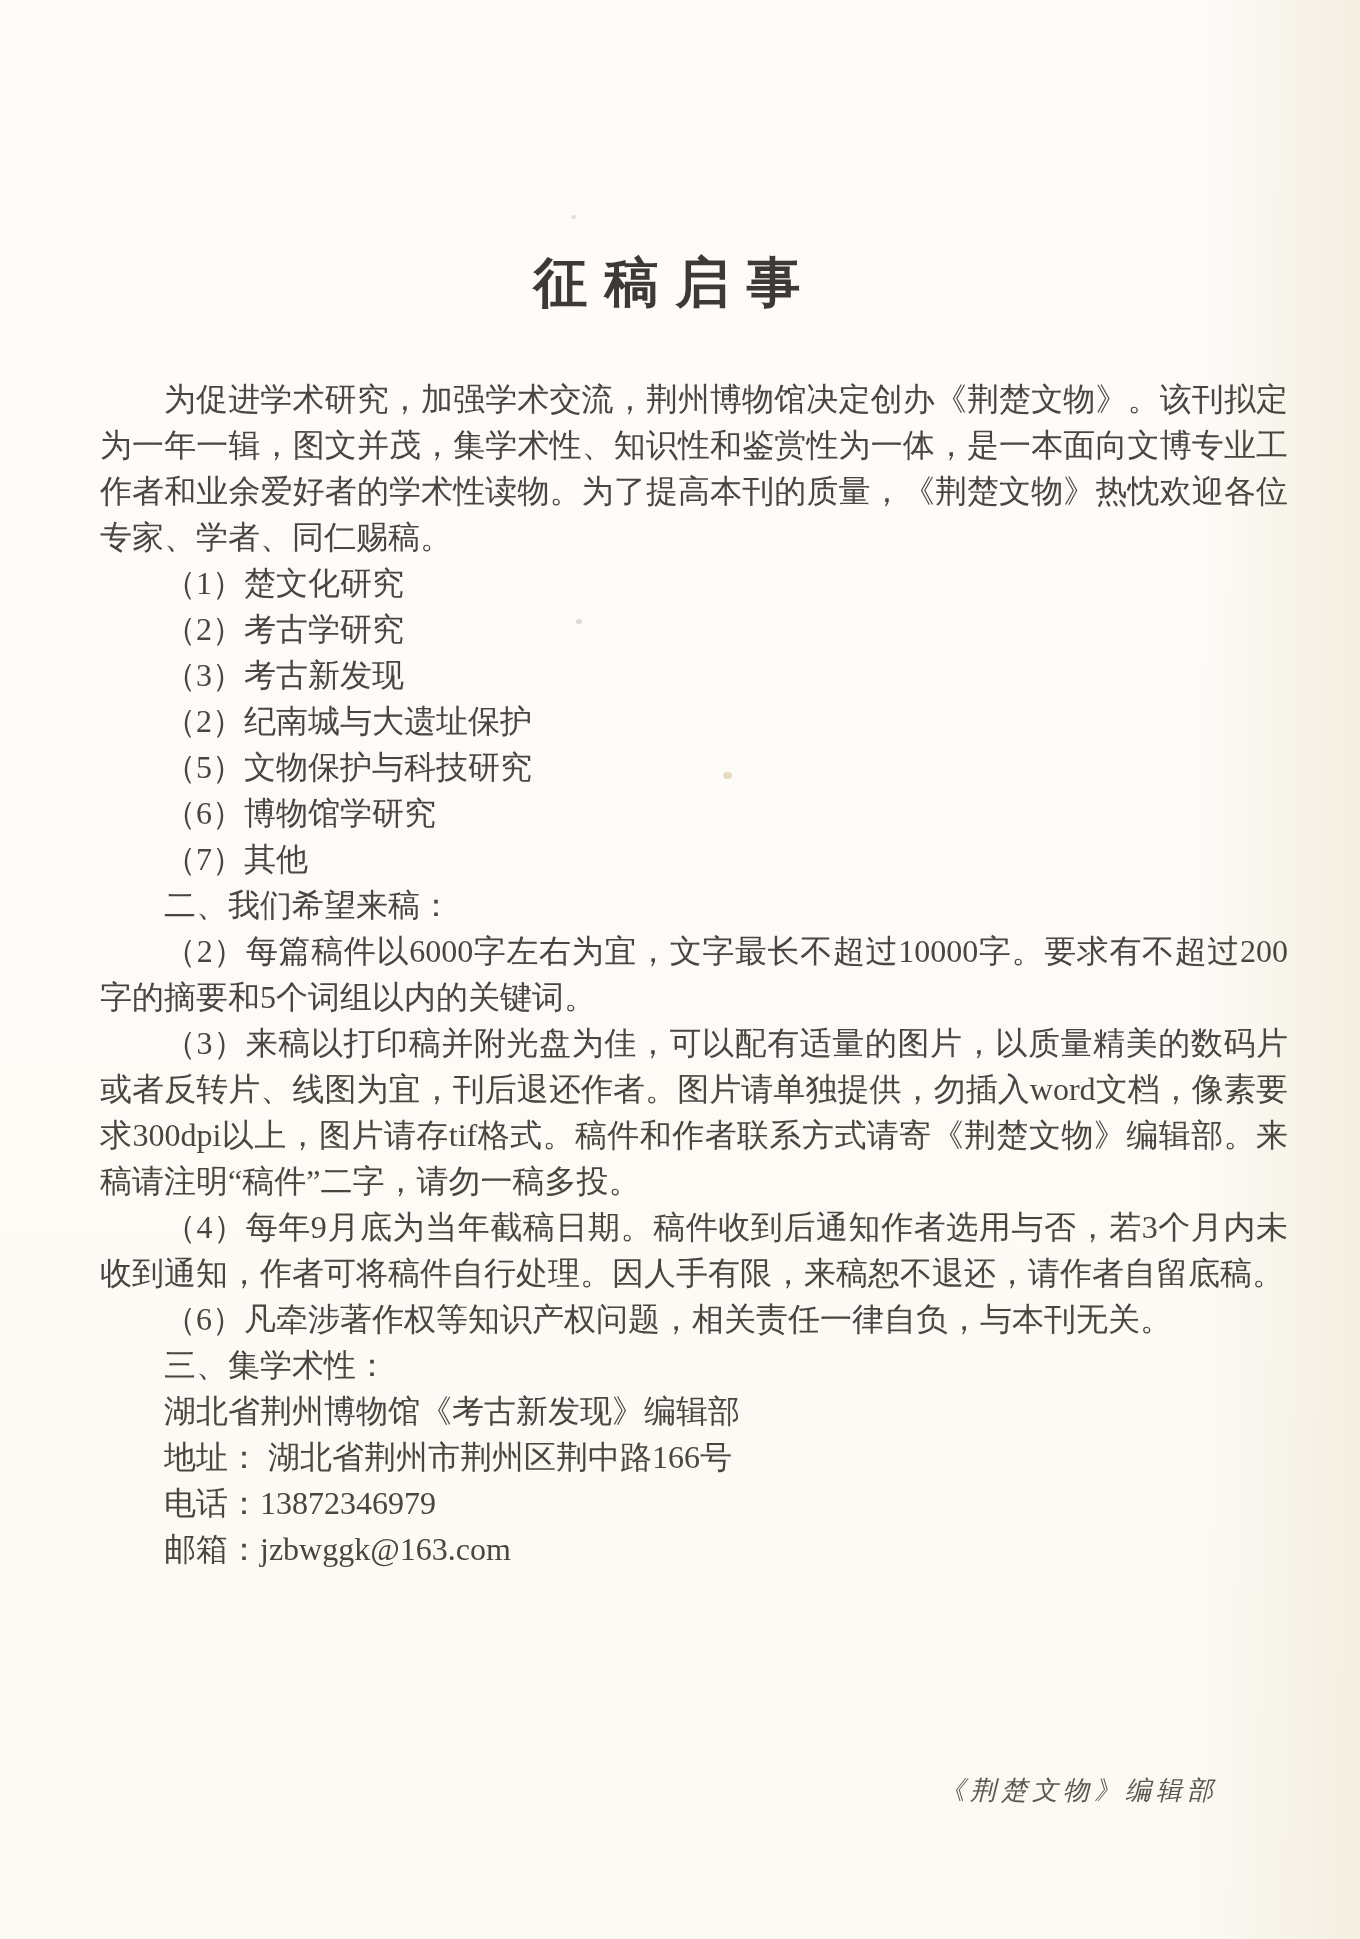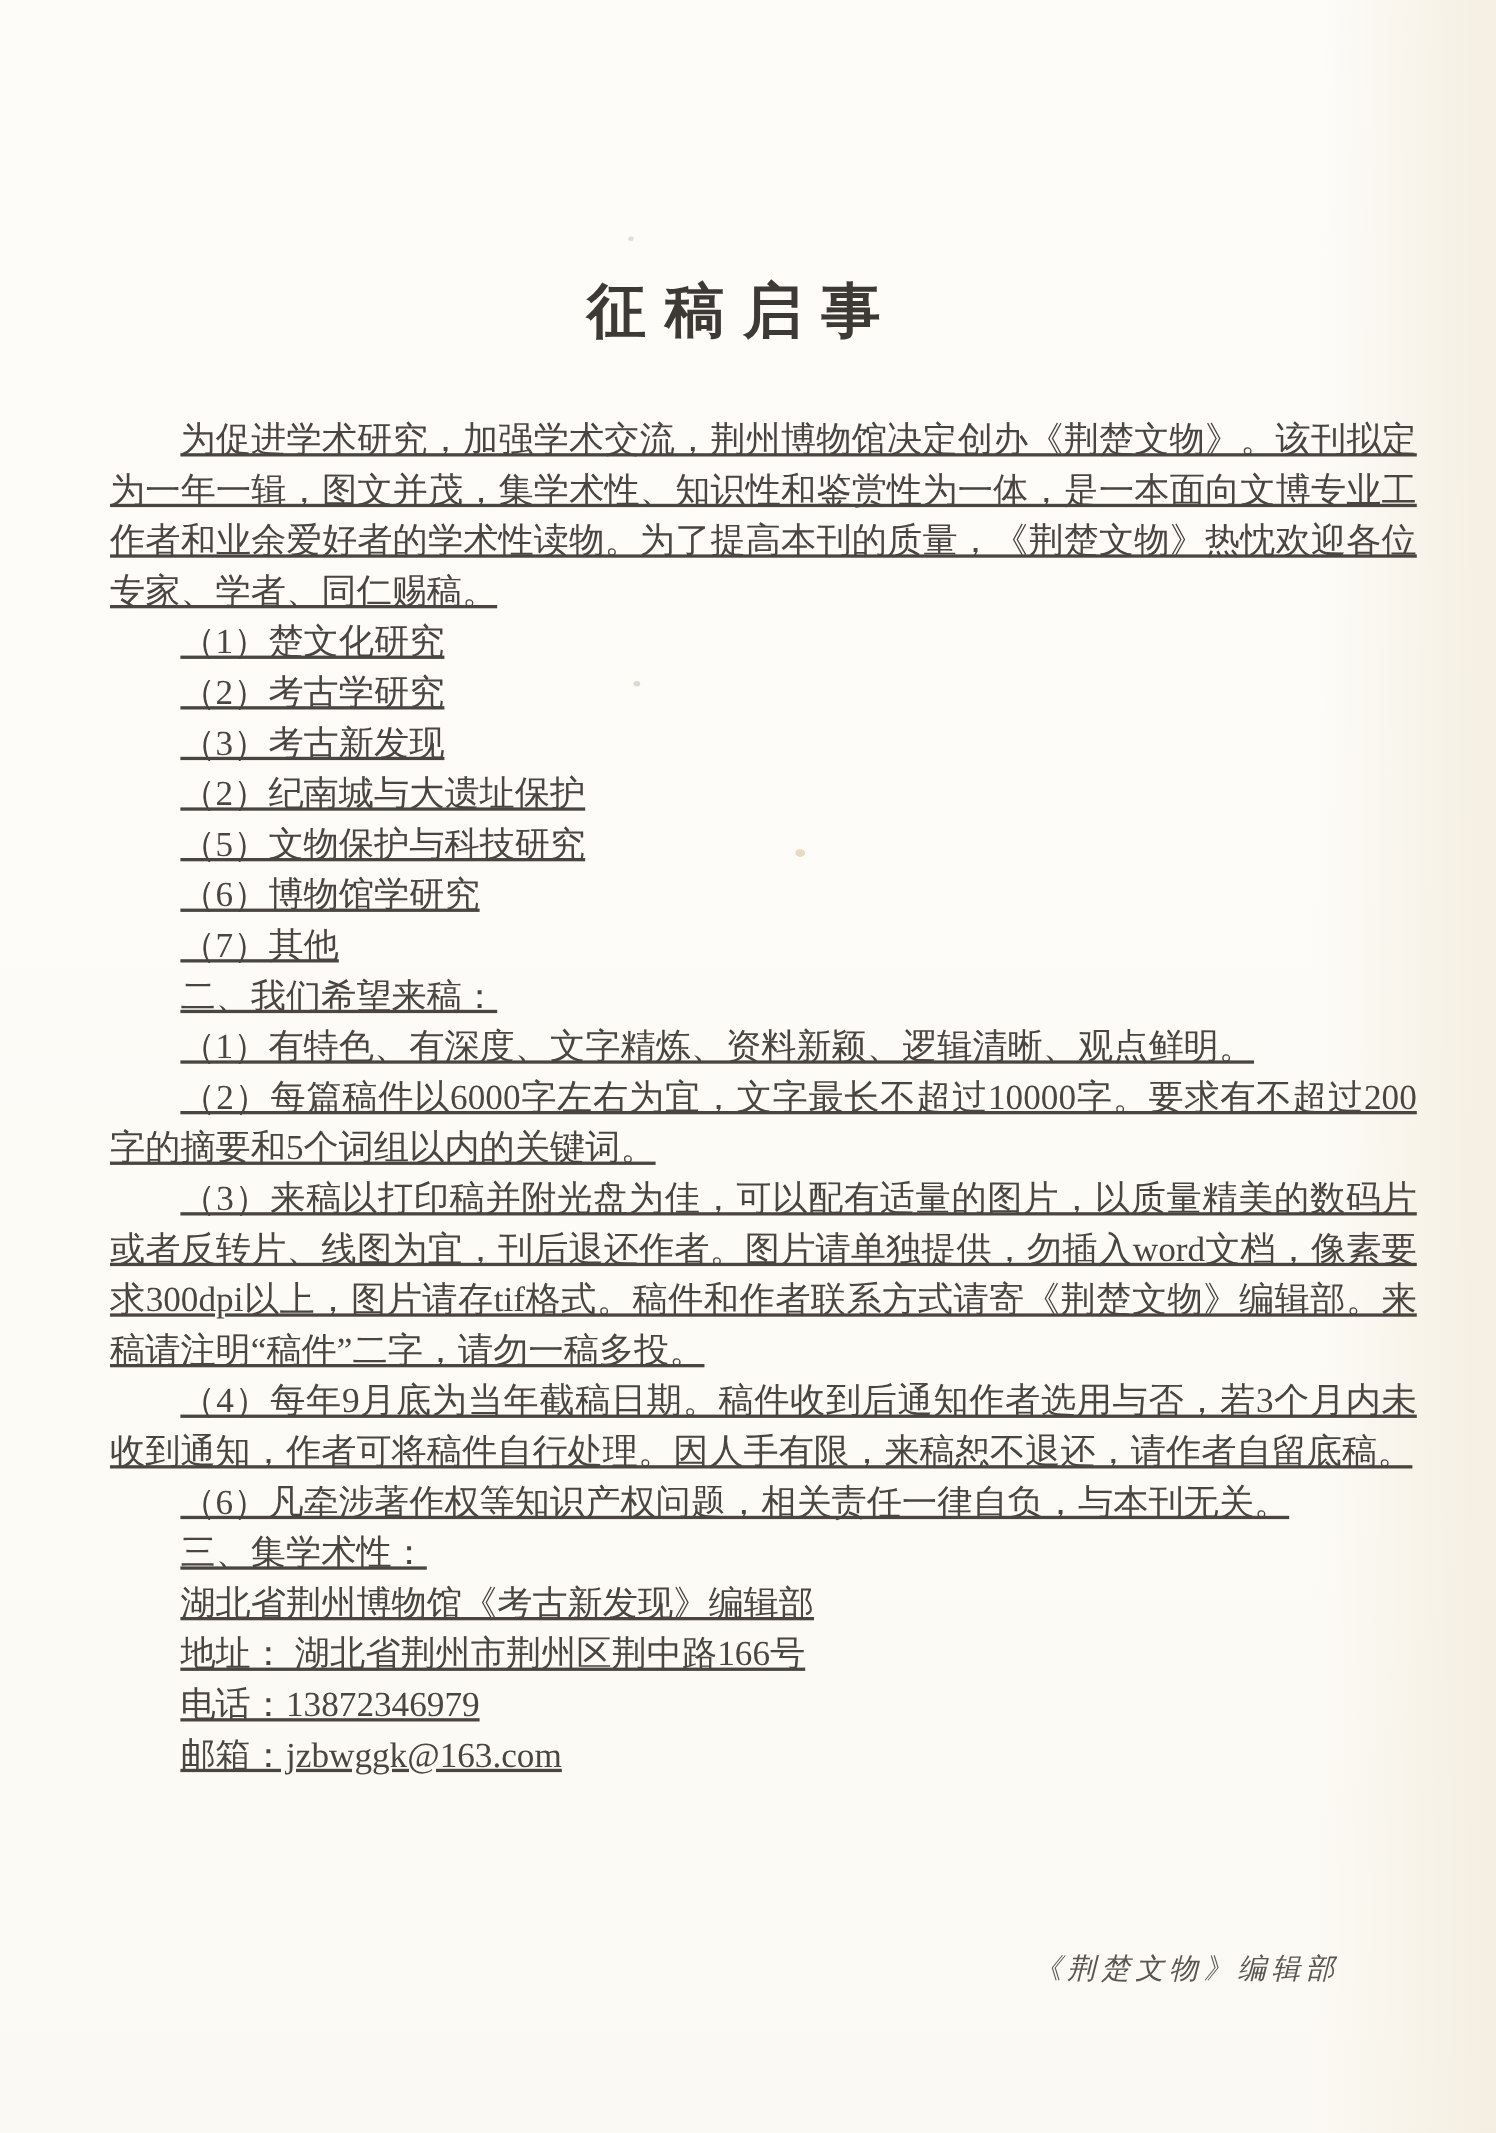--- a/index.html
+++ b/index.html
@@ -44,21 +44,20 @@
     width: 1188px;
     font-size: 32px;
     line-height: 46px;
     text-align: justify;
     text-justify: inter-ideograph;
     color: #4a4540;
   }
   .content p {
     margin: 0;
     padding: 0;
-    text-decoration: underline;
   }
   .content p.indent {
     text-indent: 2em;
   }
   .signature {
     position: absolute;
     top: 1768px;
     left: 0;
     width: 1218px;
     text-align: right;
@@ -91,21 +90,20 @@
 
     <p class="indent">（1）楚文化研究</p>
     <p class="indent">（2）考古学研究</p>
     <p class="indent">（3）考古新发现</p>
     <p class="indent">（2）纪南城与大遗址保护</p>
     <p class="indent">（5）文物保护与科技研究</p>
     <p class="indent">（6）博物馆学研究</p>
     <p class="indent">（7）其他</p>
 
     <p class="indent">二、我们希望来稿：</p>
-    <p class="indent">（1）有特色、有深度、文字精炼、资料新颖、逻辑清晰、观点鲜明。</p>
     <p class="indent">（2）每篇稿件以6000字左右为宜，文字最长不超过10000字。要求有不超过200字的摘要和5个词组以内的关键词。</p>
     <p class="indent">（3）来稿以打印稿并附光盘为佳，可以配有适量的图片，以质量精美的数码片或者反转片、线图为宜，刊后退还作者。图片请单独提供，勿插入word文档，像素要求300dpi以上，图片请存tif格式。稿件和作者联系方式请寄《荆楚文物》编辑部。来稿请注明“稿件”二字，请勿一稿多投。</p>
     <p class="indent">（4）每年9月底为当年截稿日期。稿件收到后通知作者选用与否，若3个月内未收到通知，作者可将稿件自行处理。因人手有限，来稿恕不退还，请作者自留底稿。</p>
     <p class="indent">（6）凡牵涉著作权等知识产权问题，相关责任一律自负，与本刊无关。</p>
 
     <p class="indent">三、集学术性：</p>
     <p class="indent">湖北省荆州博物馆《考古新发现》编辑部</p>
     <p class="indent">地址： 湖北省荆州市荆州区荆中路166号</p>
     <p class="indent">电话：13872346979</p>
     <p class="indent">邮箱：jzbwggk@163.com</p>

